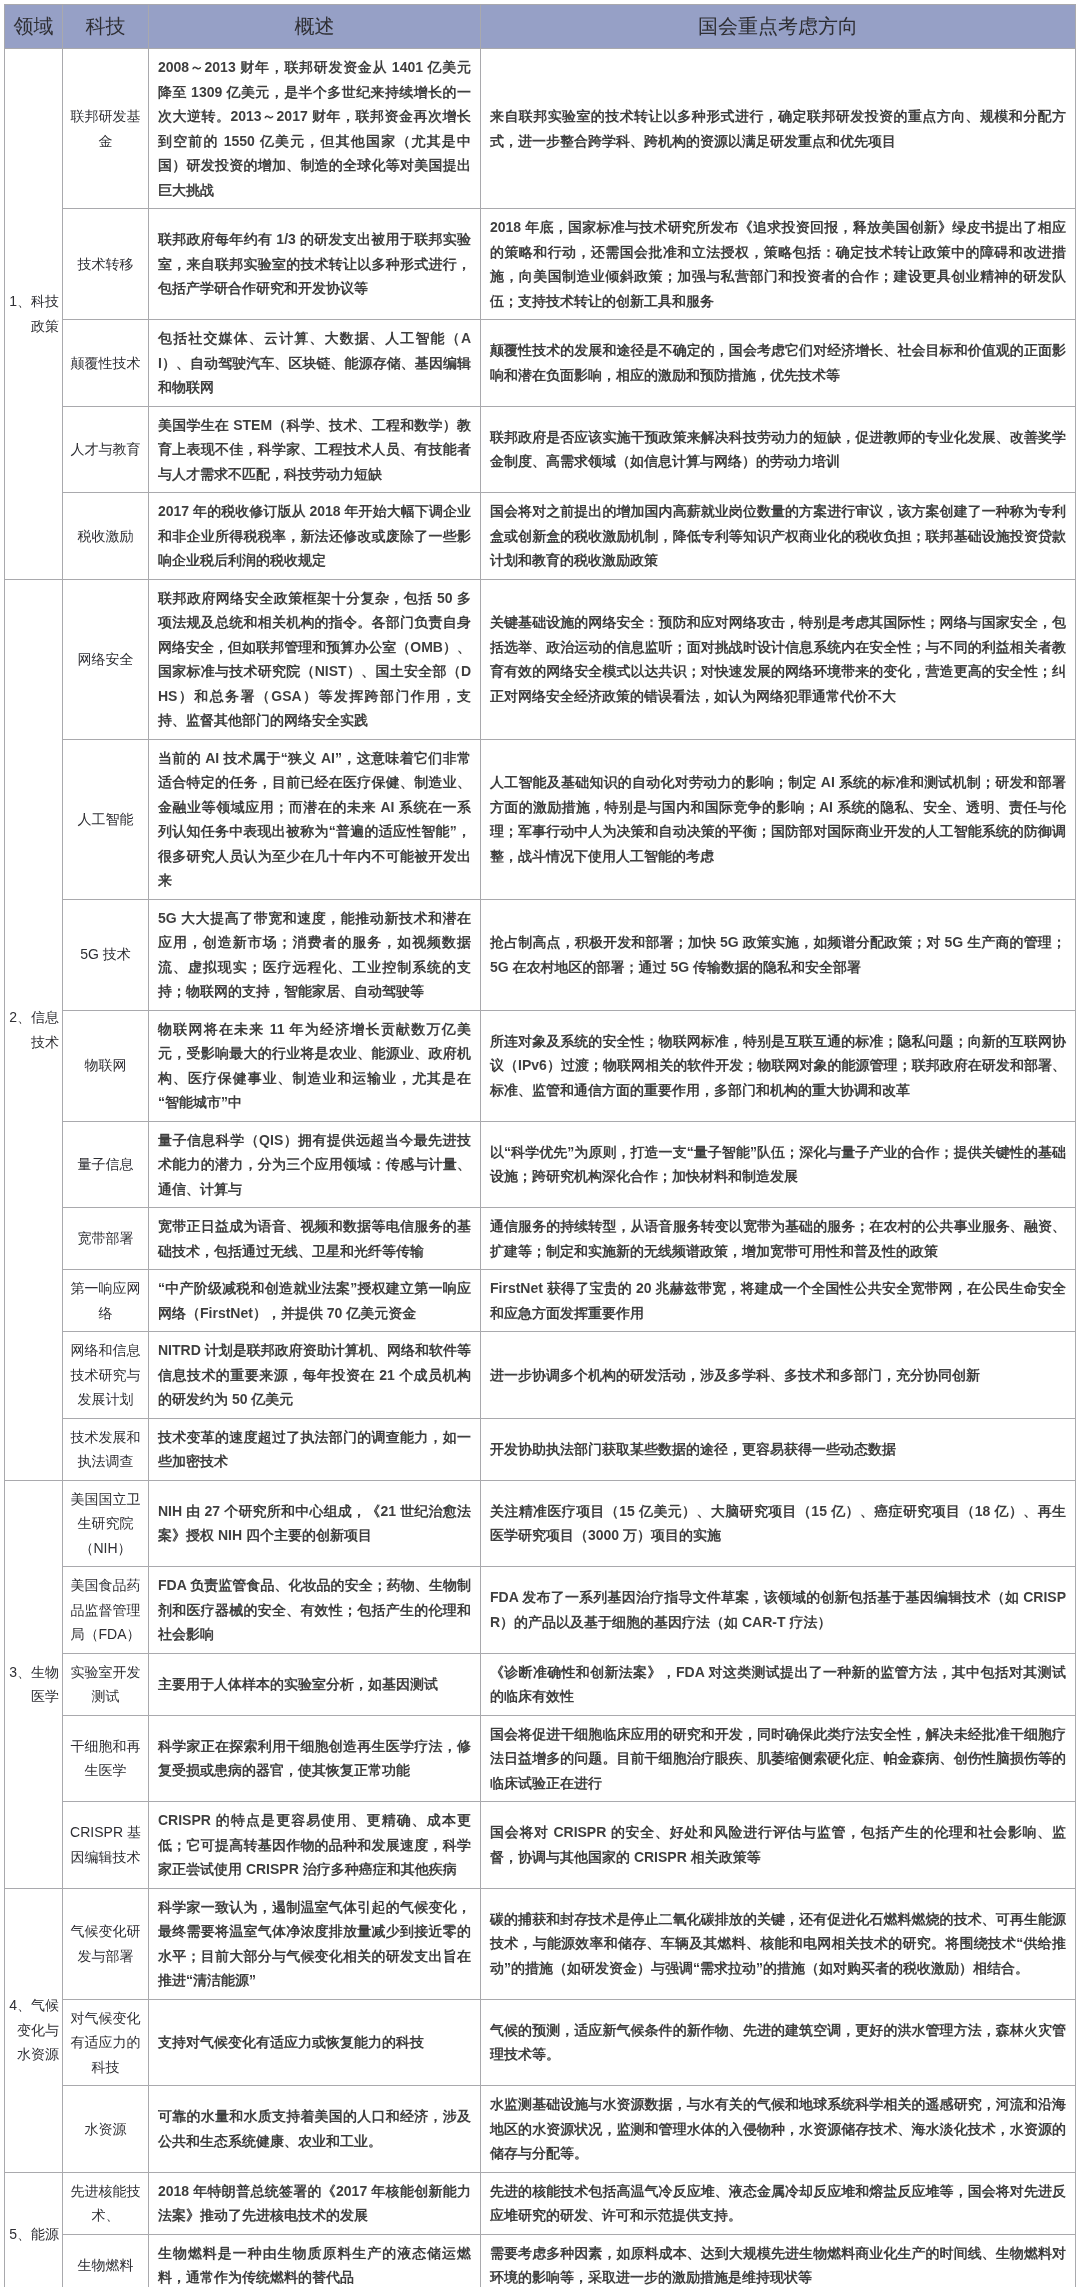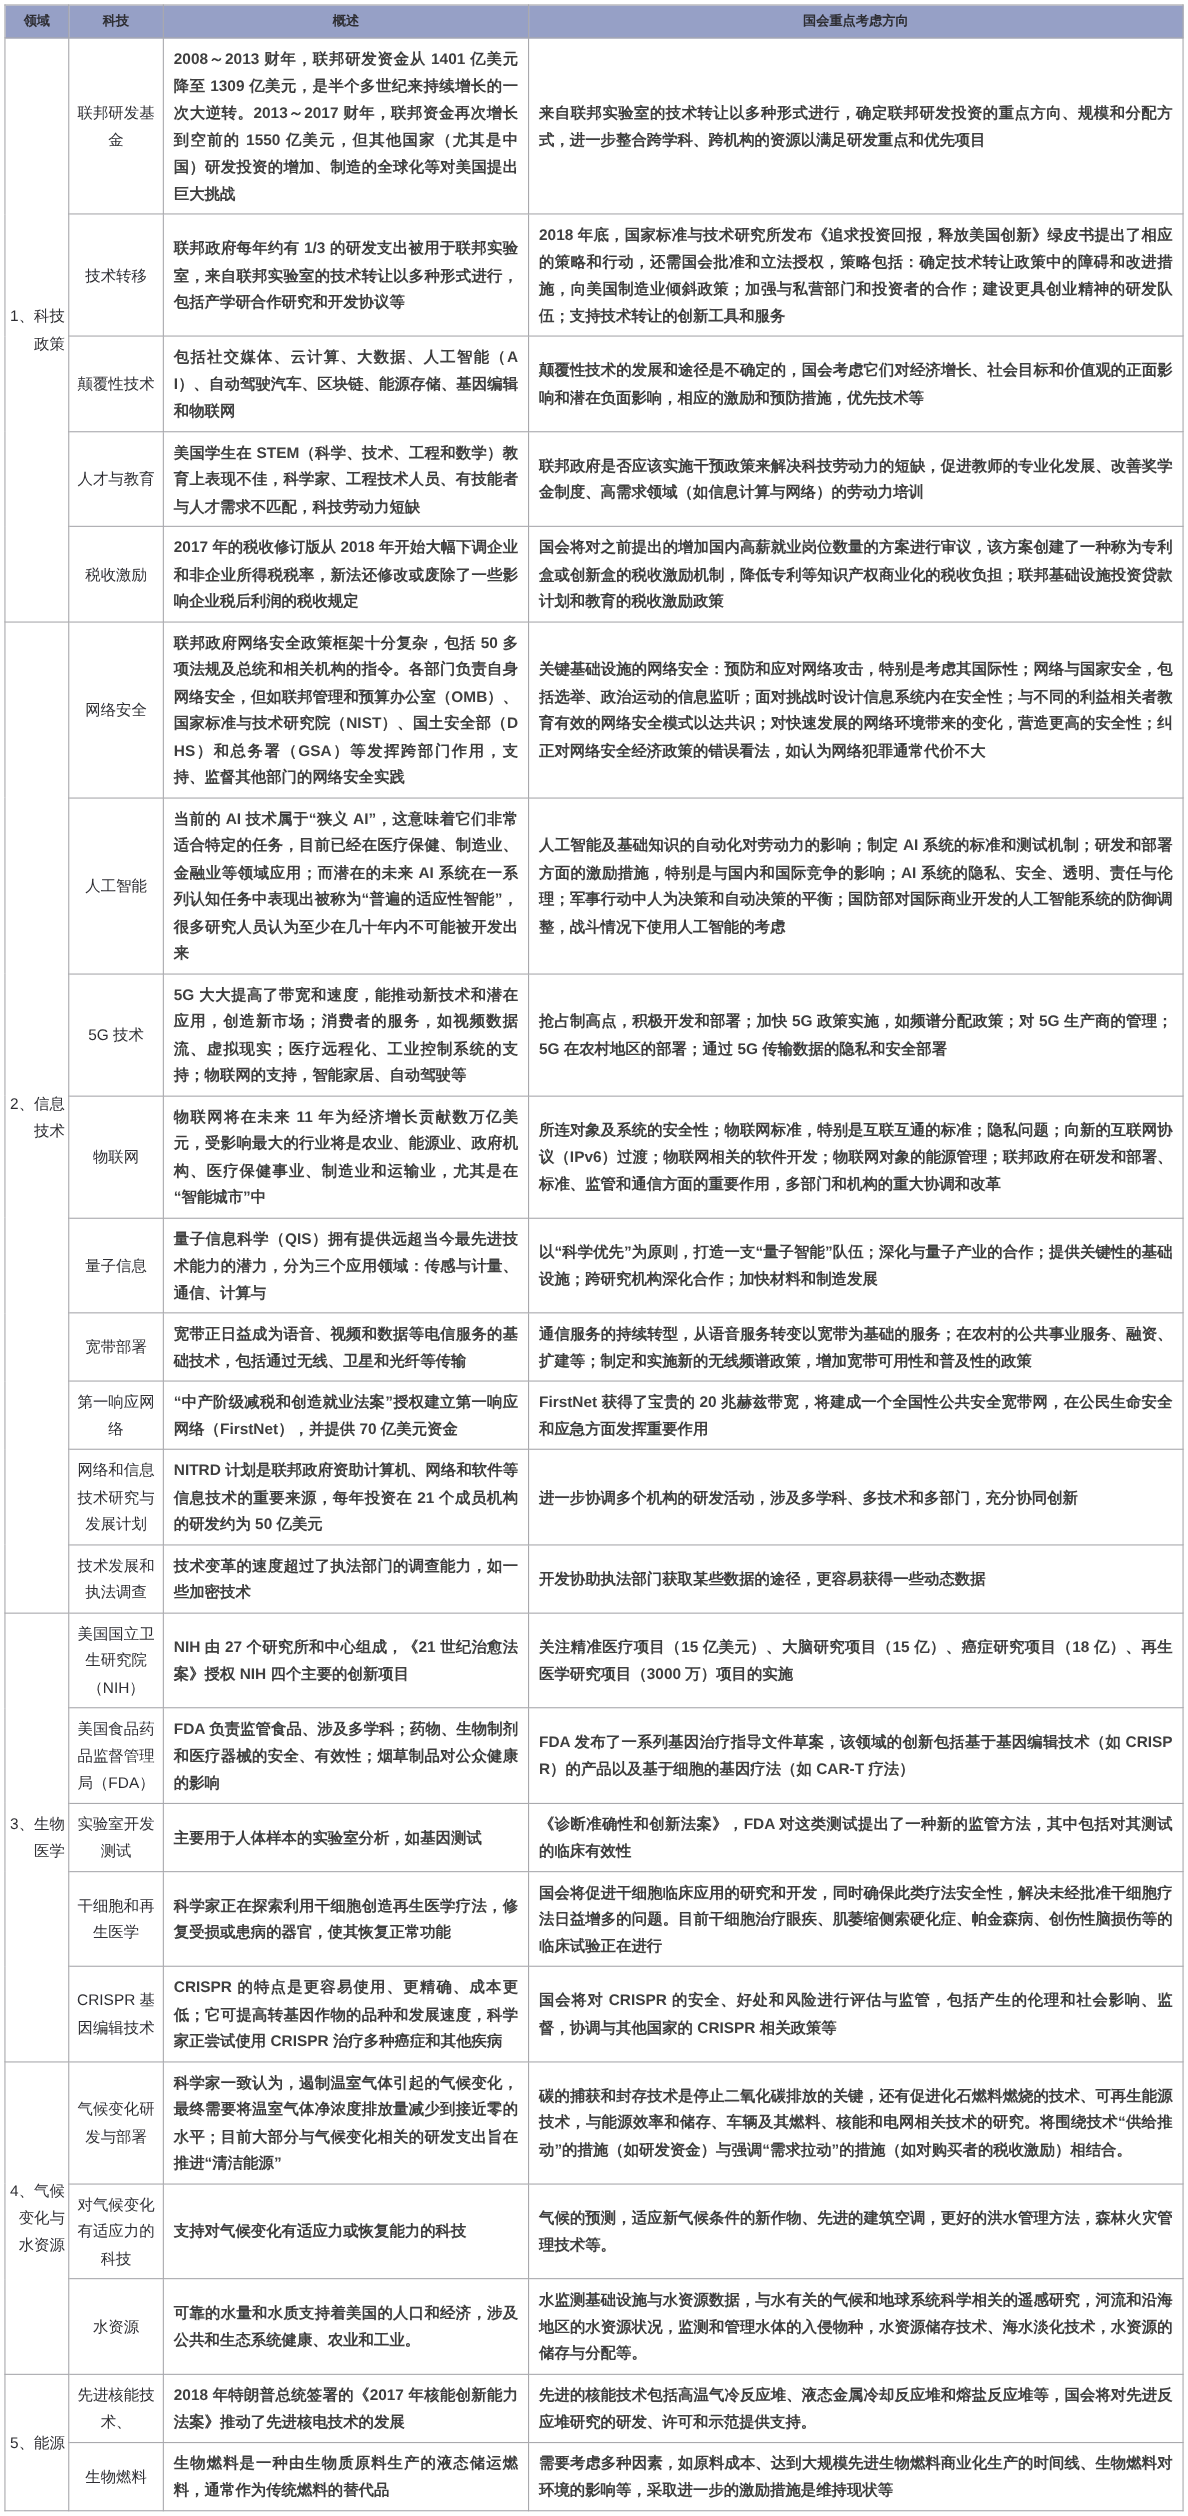--- a/index.html
+++ b/index.html
@@ -21,22 +21,22 @@
   table.report col.c-tech     { width: 86px;  }
   table.report col.c-overview { width: 332px; }
   table.report col.c-congress { width: auto;  }
   table.report th, table.report td {
     border: 1px solid #a9a9ad;
     vertical-align: middle;
   }
   table.report thead th {
     background: var(--header-bg, #96a0c6);
     color: #2e2e33;
-    font-weight: bold;
-    font-size: 12px;
+    font-weight: normal;
+    font-size: 20px;
     text-align: center;
     padding: 4px 2px;
   }
   td.field-cell {
     text-align: right;
     color: #2e2e33;
     padding: 4px 3px;
     word-break: break-all;
   }
   td.tech-cell {
@@ -145,21 +145,21 @@
         <td class="congress-cell">开发协助执法部门获取某些数据的途径，更容易获得一些动态数据</td>
       </tr>
       <tr>
         <td rowspan="5" class="field-cell">3、生物医学</td>
         <td class="tech-cell">美国国立卫生研究院（NIH）</td>
         <td class="overview-cell">NIH 由 27 个研究所和中心组成，《21 世纪治愈法案》授权 NIH 四个主要的创新项目</td>
         <td class="congress-cell">关注精准医疗项目（15 亿美元）、大脑研究项目（15 亿）、癌症研究项目（18 亿）、再生医学研究项目（3000 万）项目的实施</td>
       </tr>
       <tr>
         <td class="tech-cell">美国食品药品监督管理局（FDA）</td>
-        <td class="overview-cell">FDA 负责监管食品、涉及多学科；药物、生物制剂和医疗器械的安全、有效性；烟草制品对公众健康的影响</td>
+        <td class="overview-cell">FDA 负责监管食品、化妆品的安全；药物、生物制剂和医疗器械的安全、有效性；包括产生的伦理和社会影响</td>
         <td class="congress-cell">FDA 发布了一系列基因治疗指导文件草案，该领域的创新包括基于基因编辑技术（如 CRISPR）的产品以及基于细胞的基因疗法（如 CAR-T 疗法）</td>
       </tr>
       <tr>
         <td class="tech-cell">实验室开发测试</td>
         <td class="overview-cell">主要用于人体样本的实验室分析，如基因测试</td>
         <td class="congress-cell">《诊断准确性和创新法案》，FDA 对这类测试提出了一种新的监管方法，其中包括对其测试的临床有效性</td>
       </tr>
       <tr>
         <td class="tech-cell">干细胞和再生医学</td>
         <td class="overview-cell">科学家正在探索利用干细胞创造再生医学疗法，修复受损或患病的器官，使其恢复正常功能</td>

